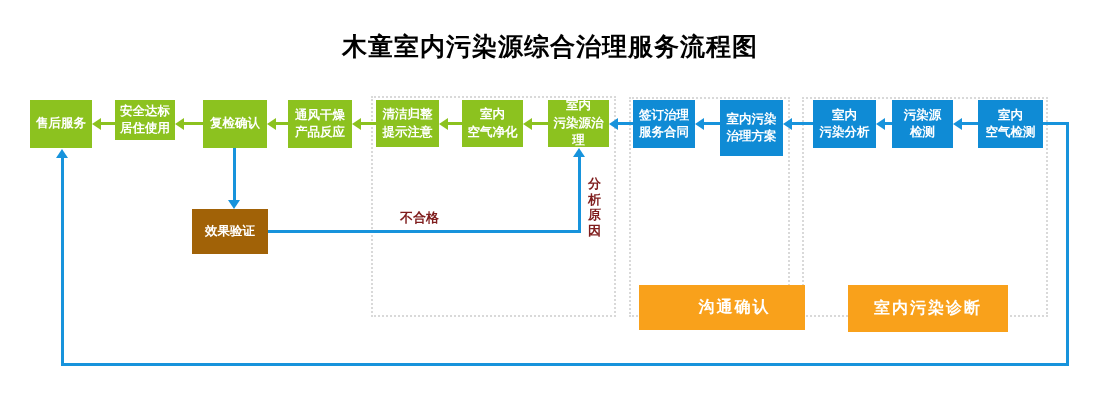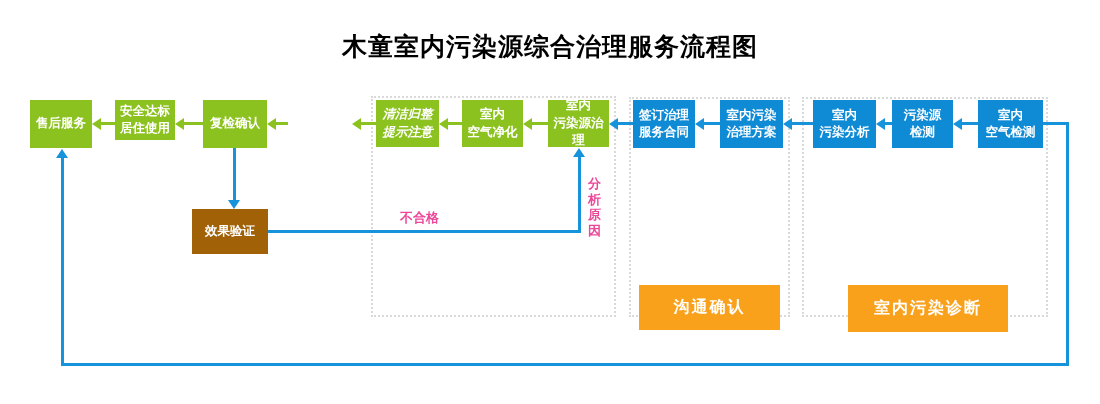--- a/index.html
+++ b/index.html
@@ -28,21 +28,21 @@
   .hline{position:absolute;height:3px;z-index:2;}
   .vline{position:absolute;width:3px;z-index:2;}
   .blue-line{background:#1793dc;}
   .green-line{background:#8cc21f;}
   .head{position:absolute;width:0;height:0;z-index:3;}
   .head-left{border-top:6px solid transparent;border-bottom:6px solid transparent;}
   .head-left.blue-head{border-right:9px solid #1793dc;}
   .head-left.green-head{border-right:9px solid #8cc21f;}
   .head-up{border-left:6px solid transparent;border-right:6px solid transparent;border-bottom:9px solid #1793dc;}
   .head-down{border-left:6px solid transparent;border-right:6px solid transparent;border-top:9px solid #1793dc;}
-  .edge-label{position:absolute;font-weight:bold;color:#ec4899;font-size:13px;z-index:4;}
+  .edge-label{position:absolute;font-weight:bold;color:#7f1d1d;font-size:13px;z-index:4;}
   .vertical-label{width:15px;word-break:break-all;line-height:1.2;}
 </style>
 </head>
 <body>
 
 <div id="canvas">
 
   <div class="title">木童室内污染源综合治理服务流程图</div>
 
   <div class="group-border" style="left:371px;top:96px;width:241px;height:217px;"></div>
@@ -94,34 +94,36 @@
   <div class="head head-left green-head" style="left:175px;top:118px;"></div>
   <div class="hline green-line" style="left:183px;top:122px;width:20px;"></div>
 
   <div class="head head-left green-head" style="left:92px;top:118px;"></div>
   <div class="hline green-line" style="left:100px;top:122px;width:15px;"></div>
 
   <div class="node green" style="left:30px;top:100px;width:62px;height:48px;">售后服务</div>
   <div class="node green" style="left:115px;top:100px;width:60px;height:40px;">安全达标
 居住使用</div>
   <div class="node green" style="left:203px;top:100px;width:64px;height:48px;">复检确认</div>
-  <div class="node green" style="left:376px;top:100px;width:63px;height:47px;font-style:italic;">清洁归整
+  <div class="node green" style="left:288px;top:100px;width:64px;height:48px;">通风干燥
+产品反应</div>
+  <div class="node green" style="left:376px;top:100px;width:63px;height:47px;">清洁归整
 提示注意</div>
   <div class="node green" style="left:462px;top:100px;width:61px;height:47px;">室内
 空气净化</div>
   <div class="node green" style="left:548px;top:100px;width:61px;height:47px;">室内
 污染源治理</div>
   <div class="node blue" style="left:633px;top:100px;width:62px;height:48px;">签订治理
 服务合同</div>
-  <div class="node blue" style="left:720px;top:100px;width:63px;height:48px;">室内污染
+  <div class="node blue" style="left:720px;top:100px;width:63px;height:56px;">室内污染
 治理方案</div>
   <div class="node blue" style="left:813px;top:100px;width:63px;height:48px;">室内
 污染分析</div>
   <div class="node blue" style="left:892px;top:100px;width:61px;height:48px;">污染源
 检测</div>
   <div class="node blue" style="left:978px;top:100px;width:65px;height:48px;">室内
 空气检测</div>
   <div class="node orange" style="left:192px;top:209px;width:76px;height:45px;">效果验证</div>
 
-  <div class="group-label" style="left:639px;top:285px;width:141px;height:45px;">沟通确认</div>
+  <div class="group-label" style="left:639px;top:285px;width:141px;height:45px;padding-left:25px;">沟通确认</div>
   <div class="group-label" style="left:848px;top:285px;width:160px;height:47px;">室内污染诊断</div>
 
 </div>
 
 </body></html>

